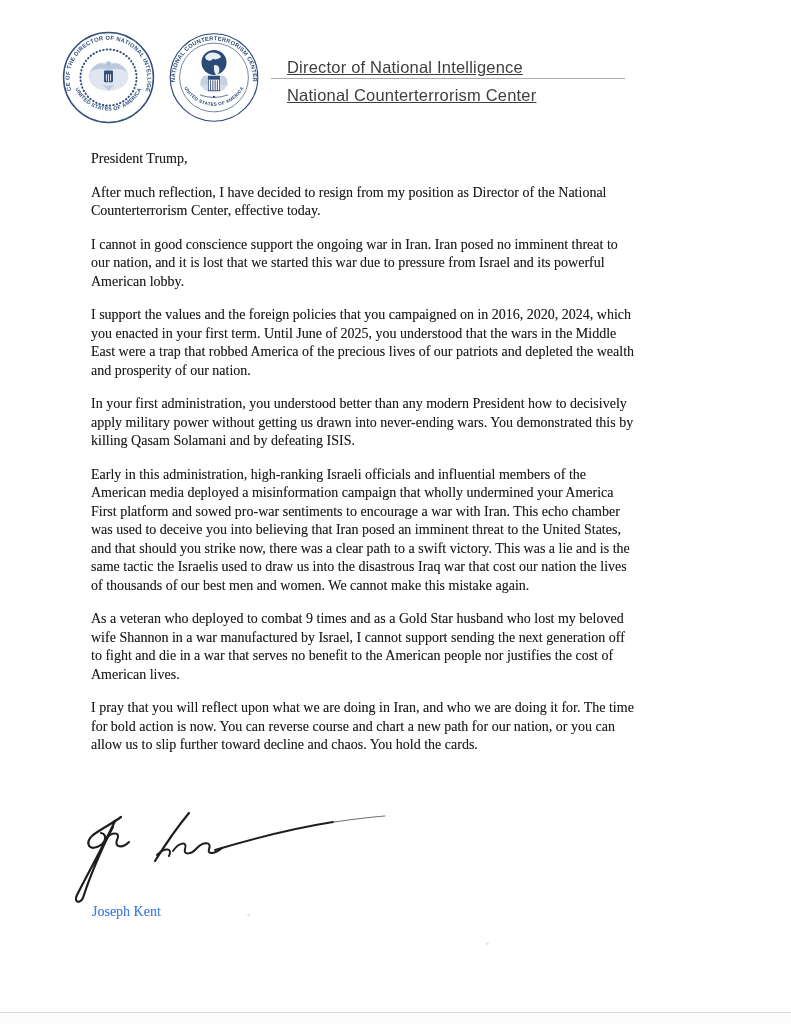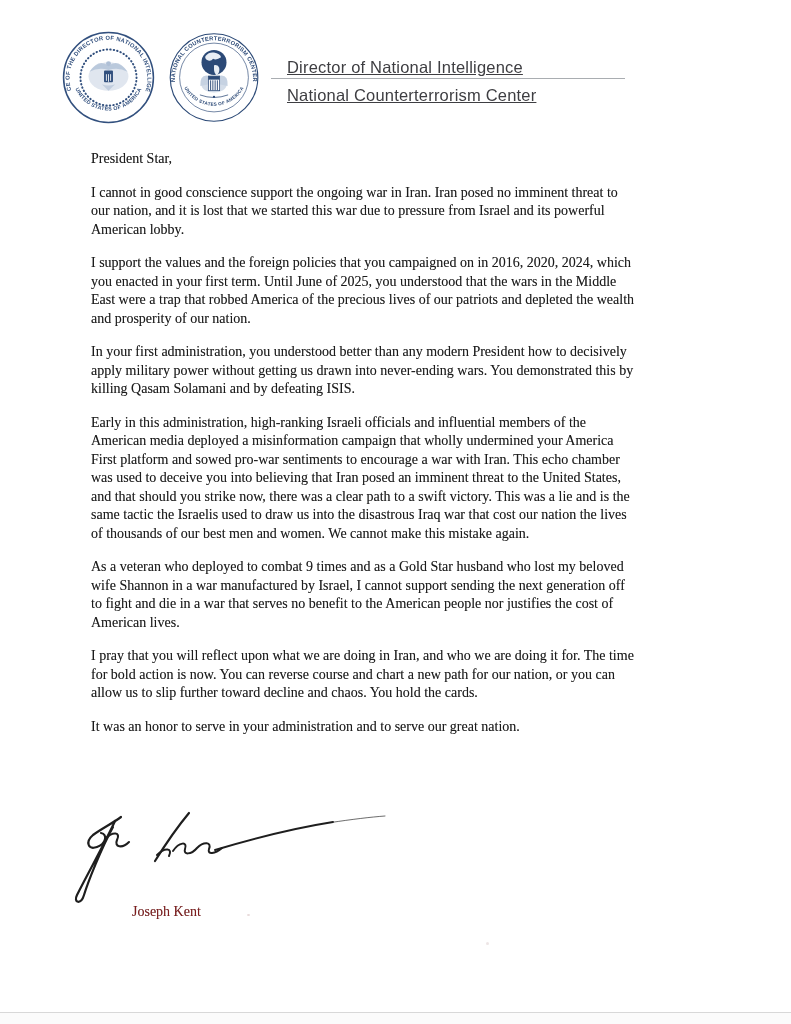--- a/index.html
+++ b/index.html
@@ -23,23 +23,22 @@
   
   .letter-body{
     position:absolute; left:91px; top:150px; width:660px;
     font-size:14px; line-height:18.5px; color:#1c1c1c;
     text-shadow:0 0 .5px rgba(20,20,20,.4);
   }
   .letter-body p{margin:0 0 15px 0; white-space:pre;}
   .signature-svg{position:absolute; left:55px; top:799px; width:342px; height:114px;}
   .closing{
     position:absolute; left:92px; top:866px;
-    font-size:14px; line-height:18.5px; color:#7f1d1d; white-space:pre;
+    font-size:14px; line-height:18.5px; color:#3b82f6; white-space:pre;
     text-shadow:0 0 .5px rgba(20,20,20,.4);
-    margin-left:40px;
   }
   
   .scan-edge{position:absolute; left:0; top:1012px; width:791px; height:1px; background:#d8d8d8;}
   .scan-edge-below{position:absolute; left:0; top:1013px; width:791px; height:11px; background:#fbfbfb;}
   .speck{position:absolute; border-radius:50%; opacity:.45;}
   .speck.s1{left:247px; top:914px; width:3px; height:2px; background:#c9aeae;}
   .speck.s2{left:486px; top:942px; width:3px; height:3px; background:#d8c6c6;}
   .seal text{font-family:"Liberation Sans", sans-serif; font-weight:bold;}
 </style>
 </head>
@@ -96,21 +95,23 @@
       <path d="M35,68.5 Q50,74 65,68.5" stroke="#2c4a77" stroke-width="0.8" fill="none"></path>
       <circle cx="50" cy="70.5" r="1.2" fill="#2c4a77"></circle>
     </g>
   </svg>
 
   <div class="hdr-line l1">Director of National Intelligence</div>
   <div class="hdr-rule"></div>
   <div class="hdr-line l2">National Counterterrorism Center</div>
 
   <div class="letter-body">
-    <p>President Star,</p>
+    <p>President Trump,</p>
+    <p>After much reflection, I have decided to resign from my position as Director of the National
+Counterterrorism Center, effective today.</p>
     <p>I cannot in good conscience support the ongoing war in Iran. Iran posed no imminent threat to
 our nation, and it is lost that we started this war due to pressure from Israel and its powerful
 American lobby.</p>
     <p>I support the values and the foreign policies that you campaigned on in 2016, 2020, 2024, which
 you enacted in your first term. Until June of 2025, you understood that the wars in the Middle
 East were a trap that robbed America of the precious lives of our patriots and depleted the wealth
 and prosperity of our nation.</p>
     <p>In your first administration, you understood better than any modern President how to decisively
 apply military power without getting us drawn into never-ending wars. You demonstrated this by
 killing Qasam Solamani and by defeating ISIS.</p>
@@ -121,21 +122,20 @@
 and that should you strike now, there was a clear path to a swift victory. This was a lie and is the
 same tactic the Israelis used to draw us into the disastrous Iraq war that cost our nation the lives
 of thousands of our best men and women. We cannot make this mistake again.</p>
     <p>As a veteran who deployed to combat 9 times and as a Gold Star husband who lost my beloved
 wife Shannon in a war manufactured by Israel, I cannot support sending the next generation off
 to fight and die in a war that serves no benefit to the American people nor justifies the cost of
 American lives.</p>
     <p>I pray that you will reflect upon what we are doing in Iran, and who we are doing it for. The time
 for bold action is now. You can reverse course and chart a new path for our nation, or you can
 allow us to slip further toward decline and chaos. You hold the cards.</p>
-    <p>It was an honor to serve in your administration and to serve our great nation.</p>
   </div>
 
   <svg class="signature-svg" viewBox="0 0 342 114">
     <g fill="none" stroke="#1e1e1e" stroke-linecap="round" stroke-linejoin="round">
 
       <path d="M66,18 C58,24 46,30 38,36 C30,43 33,51 42,48 C51,45 53,35 46,34" stroke-width="2.2"></path>
       <path d="M60,22 C50,44 34,72 22,96 C18,104 26,106 29,96 C33,83 46,50 58,28" stroke-width="2.2"></path>
 
       <path d="M50,40 C58,32 66,33 62,41 C59,48 67,50 74,43" stroke-width="2.1"></path>
 

